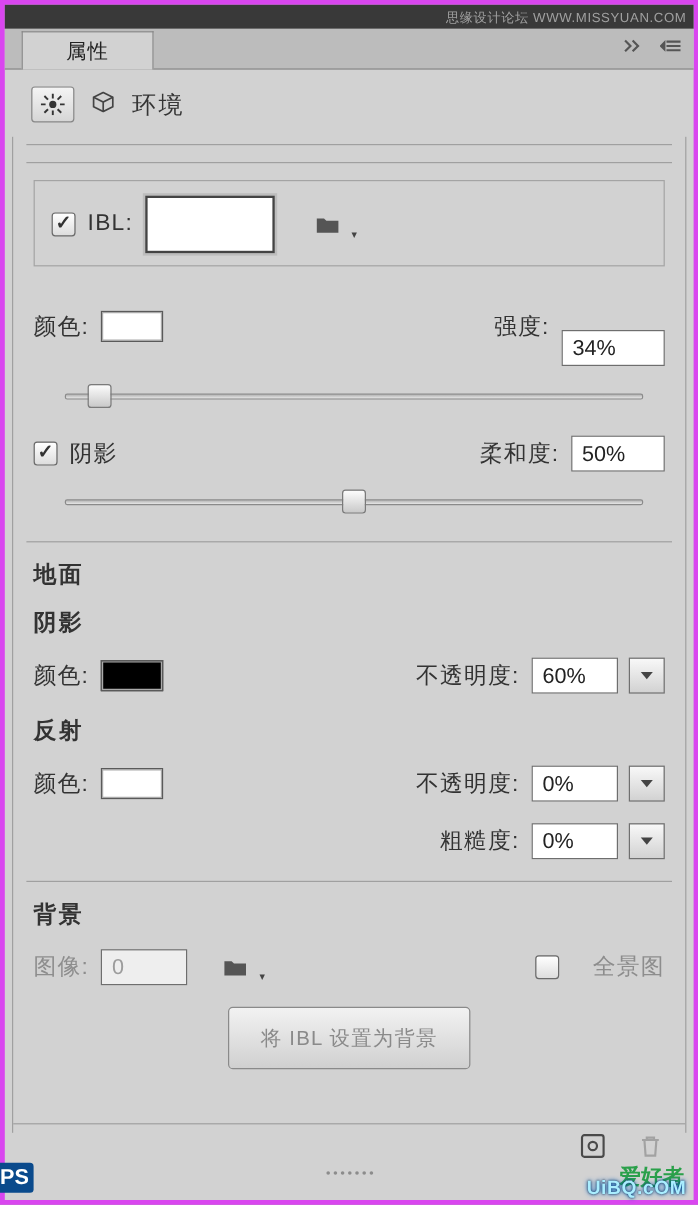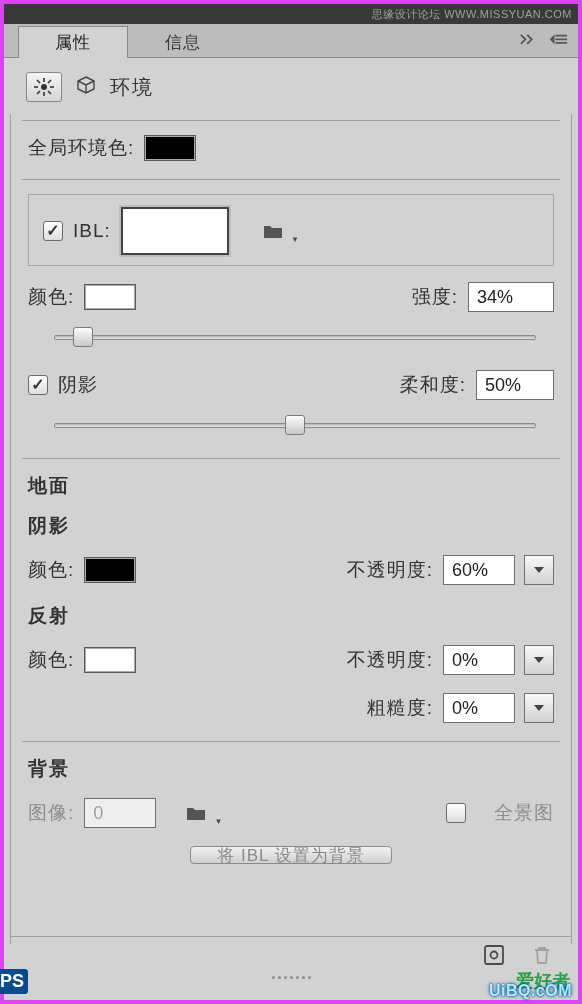--- a/index.html
+++ b/index.html
@@ -82,21 +82,21 @@
     background:linear-gradient(#b5b5b5,#e6e6e6); border:1px solid #8a8a8a; border-radius:2px;}
   .slider-thumb{ position:absolute; top:1px; width:20px; height:20px;
     background:linear-gradient(#fcfcfc,#c9c9c9); border:1px solid #7a7a7a; border-radius:3px; cursor:pointer;
     transform:translateX(-50%);}
 
   .section-title { font-size:19px; color:#333; margin:10px 0 16px 0; letter-spacing:2px;font-weight:bold;}
 
   .boxframe { border:1px solid #a4a4a4; padding:12px 24px 2px 14px; margin-bottom:16px;}
 
   .btn {
-    height:18px; padding:0 26px; background:linear-gradient(#f2f2f2,#d0d0d0);
+    height:52px; padding:0 26px; background:linear-gradient(#f2f2f2,#d0d0d0);
     border:1px solid #8a8a8a; border-radius:4px; color:#8a8a8a; cursor:pointer;
     font-size:17px; letter-spacing:1px; display:inline-flex; align-items:center;text-align:right;
   }
 
   
   .bottom-bar{
     position:absolute; left:7px; right:7px; bottom:28px; height:36px;
     border-top:1px solid #a0a0a0; display:flex; align-items:center; justify-content:flex-end;
     gap:26px; padding-right:18px;
   }
@@ -123,21 +123,20 @@
 </style>
 </head>
 <body>
 
 <div class="panel">
 
   <div class="top-wm">思缘设计论坛  WWW.MISSYUAN.COM</div>
 
   <div class="tab-bar">
     <div class="tab active">属性</div>
-    <div class="tab">信息</div>
     <div class="tabbar-right">
       <span class="tabbar-icon">
         <svg viewBox="0 0 20 14">
             <path d="M1 2l5 5-5 5M8 2l5 5-5 5" fill="none" stroke="#555" stroke-width="2"></path>
           </svg>
       </span>
       <span class="tabbar-icon">
         <svg viewBox="0 0 20 14">
             <path d="M1 7l3-3v6zM6 3h13M6 7h13M6 11h13" stroke="#555" stroke-width="2" fill="#555"></path>
           </svg>
@@ -169,24 +168,20 @@
     </span>
     <span class="header-title">环境</span>
   </div>
 
   <div class="left-rule"></div>
   <div class="right-rule"></div>
 
   <div class="content">
     <hr class="hr">
 
-    <div class="row">
-      <span class="label">全局环境色:</span>
-      <span class="swatch black"></span>
-    </div>
 
     <hr class="hr">
 
     <div class="boxframe" style="border:1px solid #a4a4a4;">
       <div class="row" style="margin-bottom:8px;">
         <span class="chk checked"></span>
         <span class="label">IBL:</span>
         <span class="big-swatch"></span>
         <span style="width:12px"></span>
         <span class="folder-btn">
@@ -196,21 +191,21 @@
         </span>
           <span class="folder-tri">▾</span>
       </div>
     </div>
 
     <div class="row">
       <span class="label">颜色:</span>
       <span class="swatch white"></span>
       <span class="spacer"></span>
       <span class="label">强度:</span>
-      <span class="field" style="width:86px;">34%</span>
+      <span class="field" style="width:86px;margin-top:37px;">34%</span>
     </div>
     <div class="slider-wrap">
       <div class="slider-track"></div>
       <div class="slider-thumb" style="left:6%;"></div>
     </div>
 
     <div class="row">
       <span class="chk checked"></span>
       <span class="label">阴影</span>
       <span class="spacer"></span>

